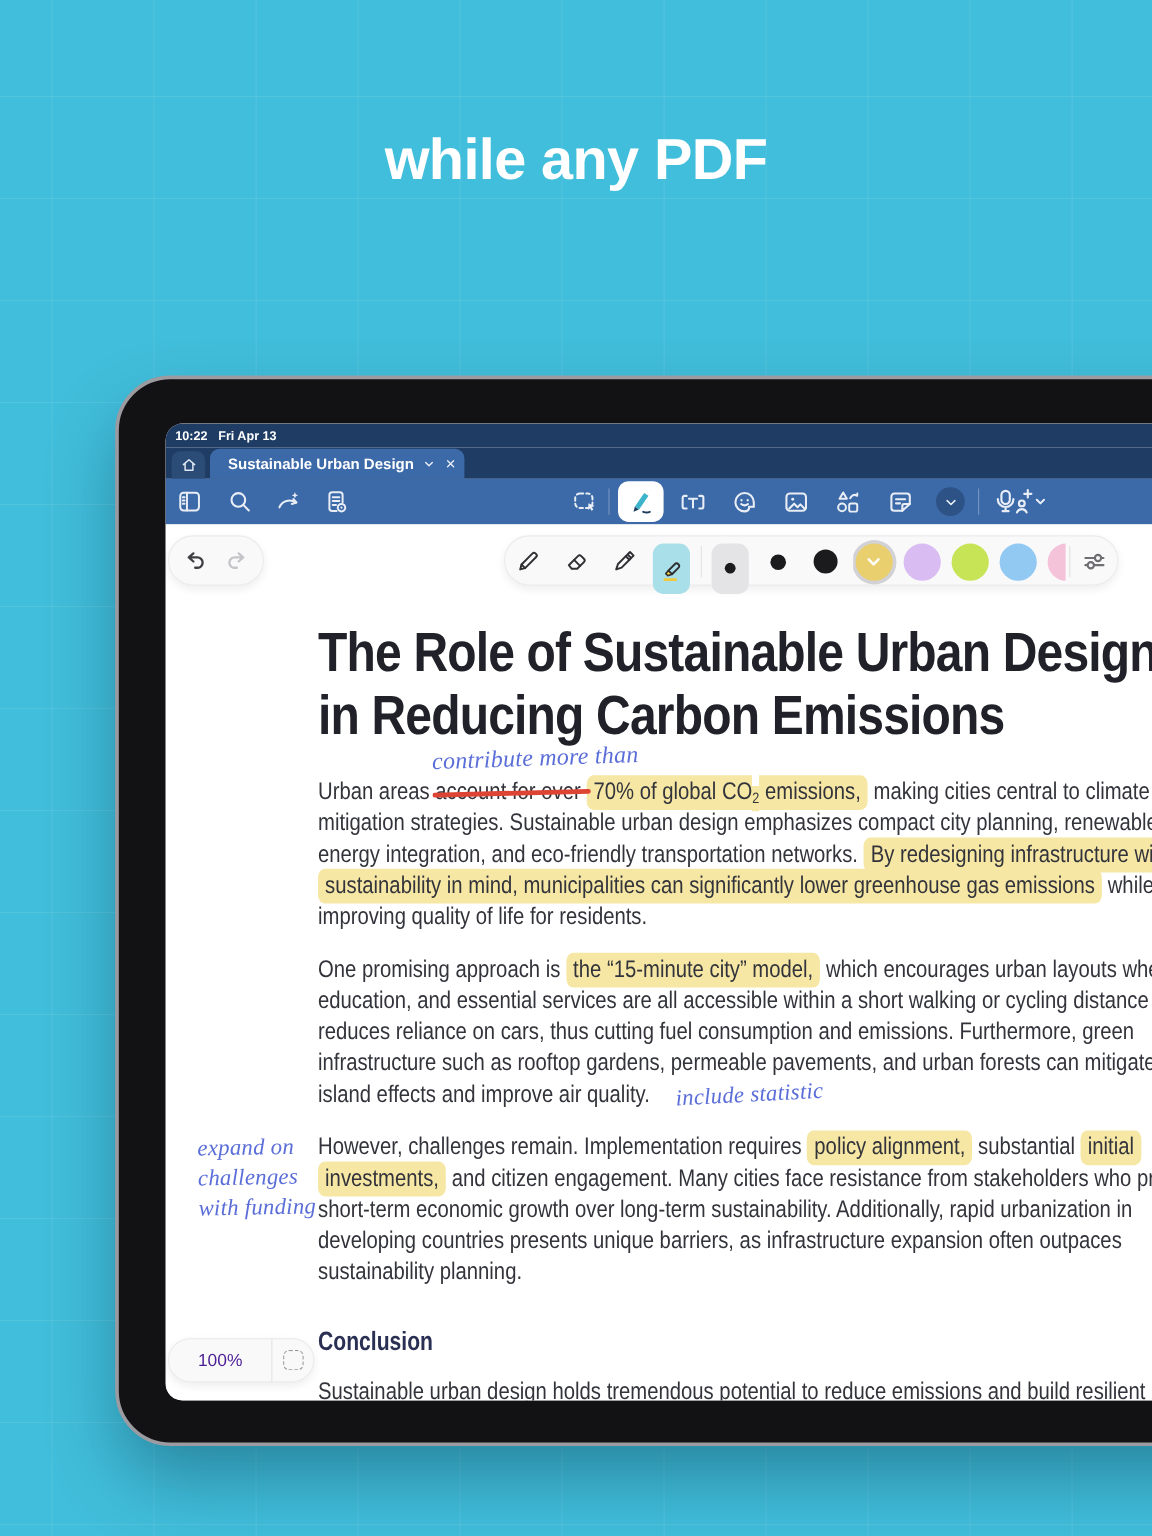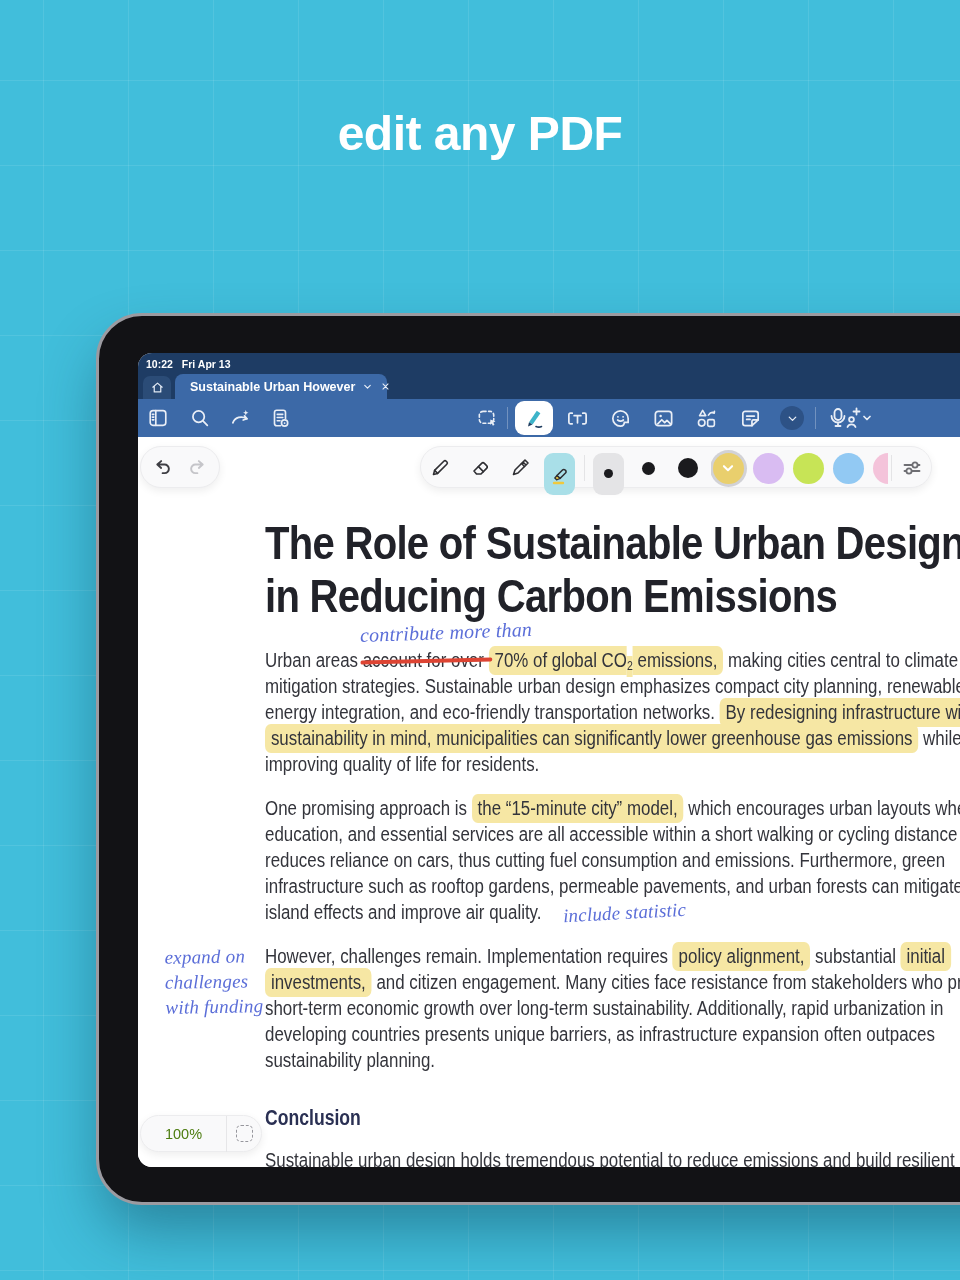--- a/index.html
+++ b/index.html
@@ -51,21 +51,21 @@
   .hl-tile { background:#a9dfe8; }
   .size-tile { background:#e4e4e6; }
   .pdiv { position:absolute; top:8px; width:1px; height:26px; background:#e4e4e6; }
   .dot { border-radius:50%; background:#1b1b1e; }
   .swatch-strip { position:absolute; left:290px; top:0; width:177px; height:42px; overflow:hidden; }
   .swatch { position:absolute; top:5.5px; width:31px; height:31px; border-radius:50%; }
   .swatch.active { box-shadow:0 0 0 3px #d2d2d6; }
   .swatch svg { position:absolute; left:8px; top:10px; }
 
   .zoom-pill { left:2px; top:678px; width:122px; height:37px; border-radius:18.5px; display:flex; align-items:center; }
-  .zoom-val { width:85px; text-align:center; color:#4d7c0f; font-size:14.5px; }
+  .zoom-val { width:85px; text-align:center; color:#4c1d95; font-size:14.5px; }
   .zoom-div { width:1px; height:36px; background:#e6e6e8; }
   .zoom-icn { flex:1; display:flex; align-items:center; justify-content:center; }
   .dotted-sq { width:17px; height:17px; border:1.6px dashed #97979d; border-radius:5px; }
 
   .doc-title { position:absolute; left:127px; top:80px; font-size:46px; font-weight:700;
     color:#212229; letter-spacing:-.8px; line-height:53px; transform:scaleX(.87);
     transform-origin:0 0; white-space:nowrap; }
   .para { position:absolute; left:127px; white-space:nowrap; font-size:20px; color:#33343b;
     transform:scaleX(.845); transform-origin:0 0; }
   .para .line { height:26px; line-height:26px; }
@@ -82,39 +82,39 @@
   .hand { position:absolute; font-family:"Liberation Serif",serif; font-style:italic;
     color:#5b6ed8; letter-spacing:.2px; white-space:nowrap; }
   .hand1 { left:222px; top:184px; font-size:20px; transform:rotate(-2deg); }
   .hand2 { left:425px; top:465px; font-size:19px; transform:rotate(-3deg); }
   .hand3 { left:27px; top:507px; font-size:19px; line-height:25px; transform:rotate(-1deg); }
 </style>
 </head>
 <body>
 
 <div class="headline">
-  <div>edit any PDF</div>
+  <div>while any PDF</div>
 </div>
 
 <div class="tablet">
  <div class="screen">
 
   <div class="statusbar">
     <span>10:22</span>
     <span>Fri Apr 13</span>
   </div>
 
   <div class="tabrow">
     <div class="home-tile">
       <svg width="15" height="15" viewBox="0 0 24 24" fill="none" stroke="#dfe7f2" stroke-width="2" stroke-linecap="round" stroke-linejoin="round">
         <path d="M4.5 11.5 L12 5 l7.5 6.5 M6.8 10 V19 h10.4 v-9"></path>
       </svg>
     </div>
     <div class="tab">
-      <span class="lbl">Sustainable Urban However</span>
+      <span class="lbl">Sustainable Urban Design</span>
       <svg width="11" height="11" viewBox="0 0 24 24" fill="none" stroke="#e8eef7" stroke-width="2.6" stroke-linecap="round" stroke-linejoin="round">
             <path d="M6 9.5 l6 6 6-6"></path>
           </svg>
       <svg width="11" height="11" viewBox="0 0 24 24" fill="none" stroke="#e8eef7" stroke-width="2.4" stroke-linecap="round">
             <path d="M6.5 6.5 l11 11 M17.5 6.5 l-11 11"></path>
           </svg>
     </div>
   </div>
 
   <div class="toolbar">

